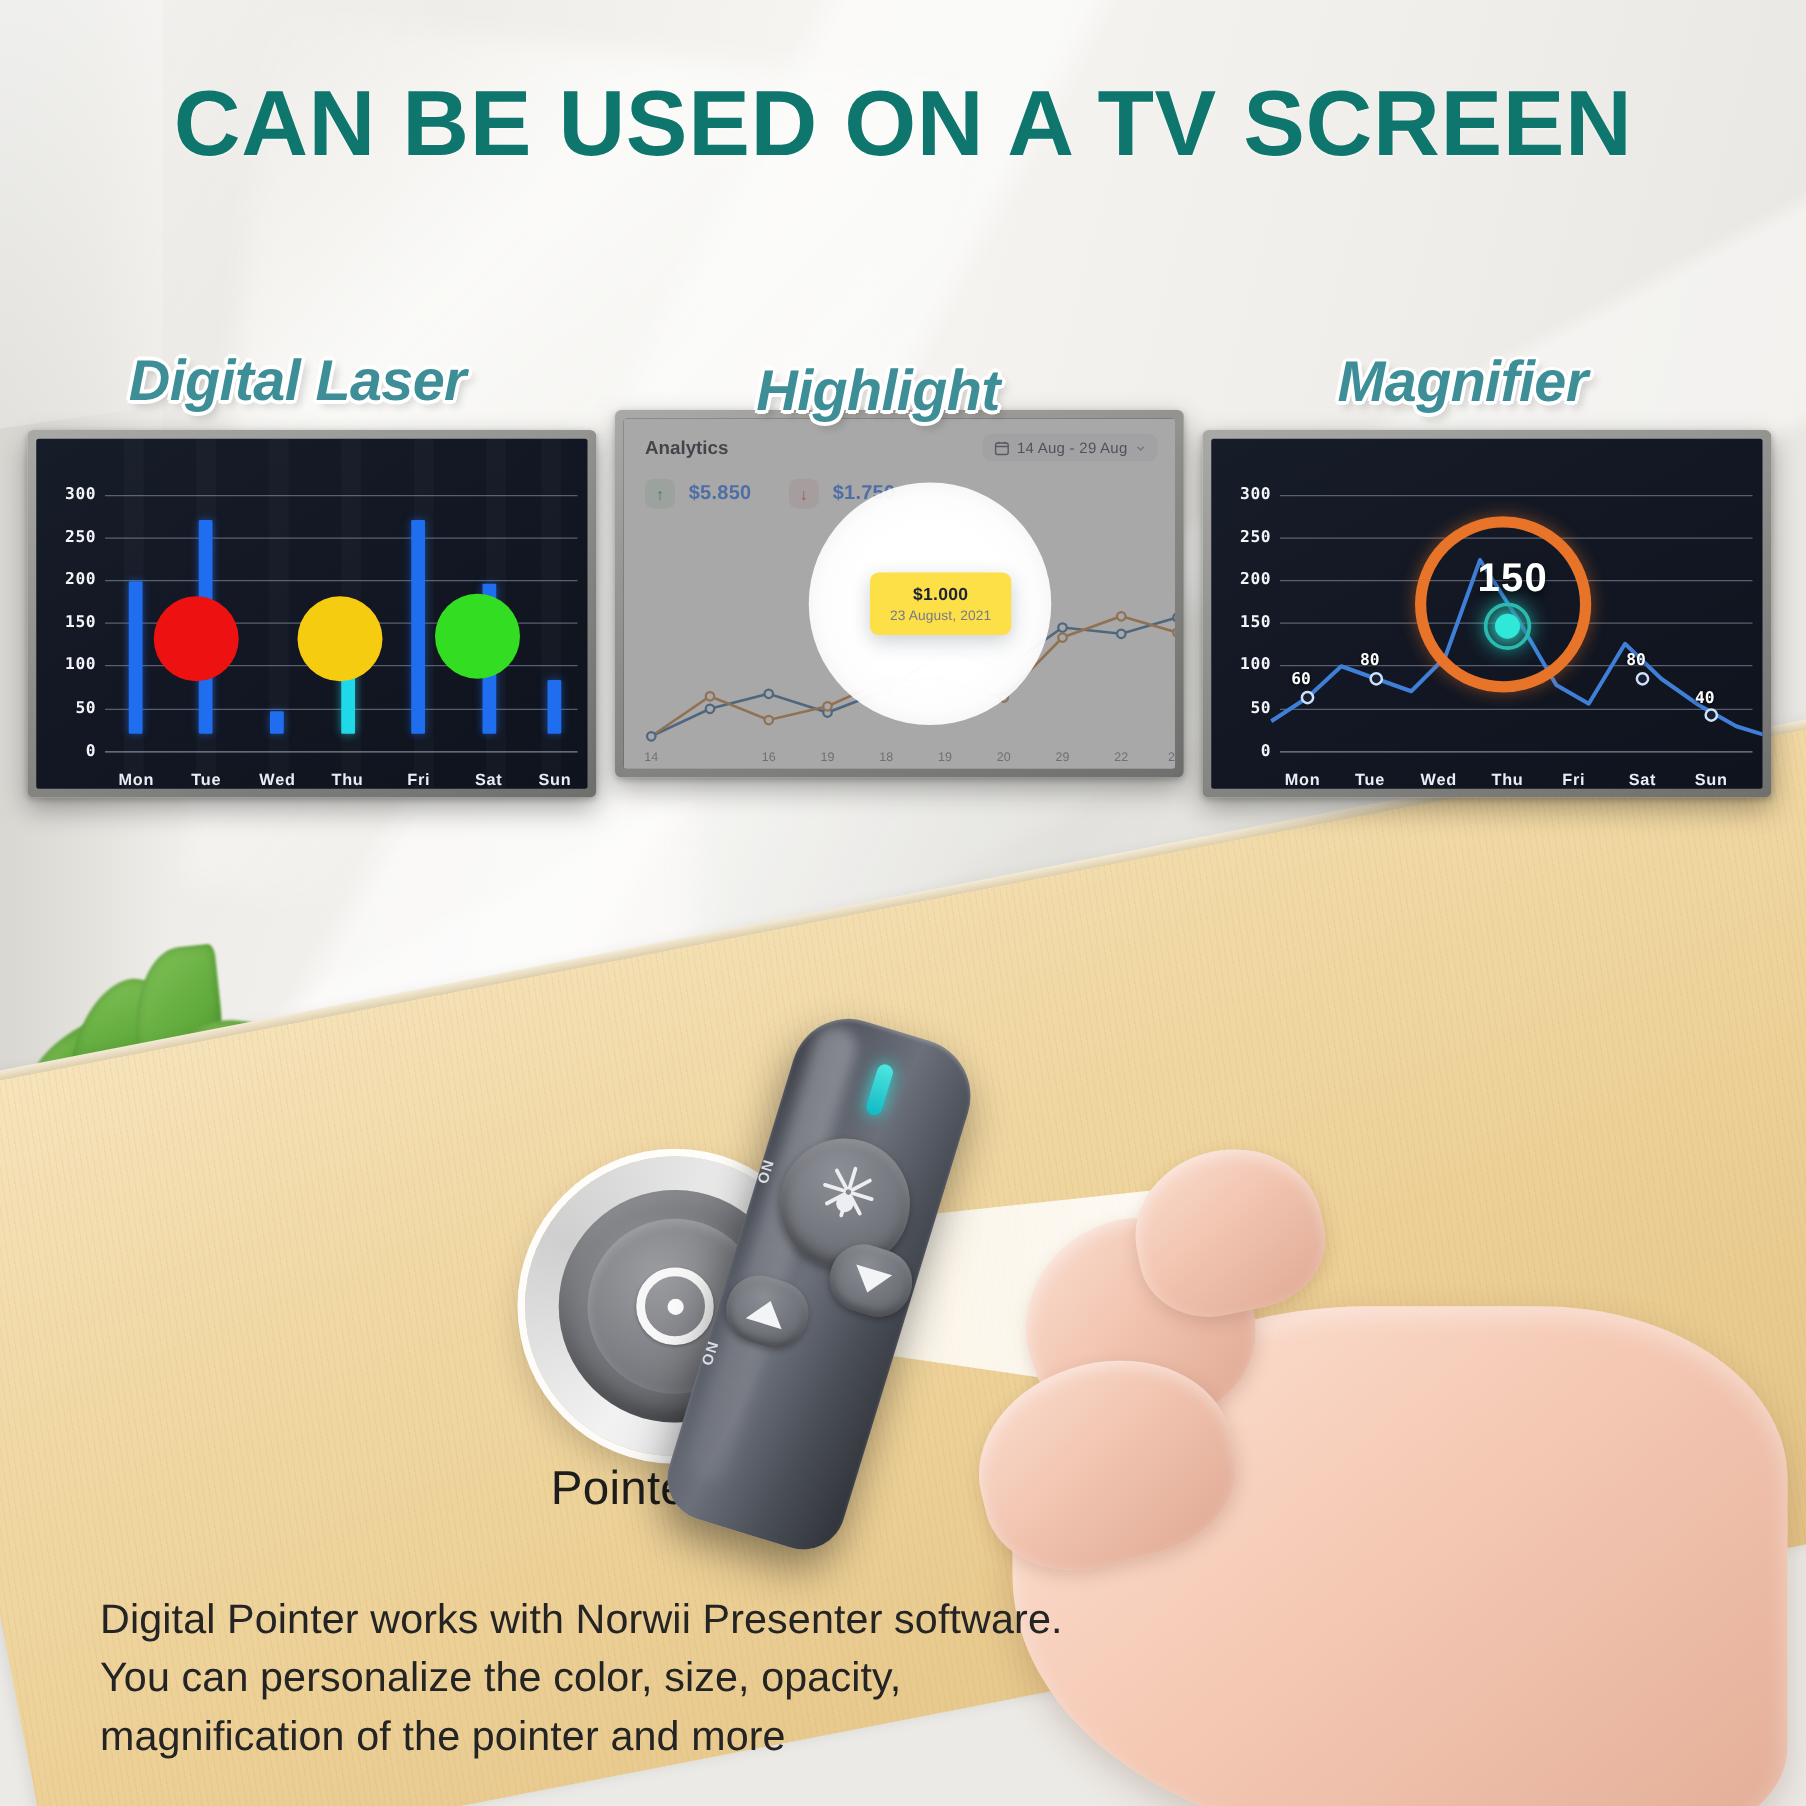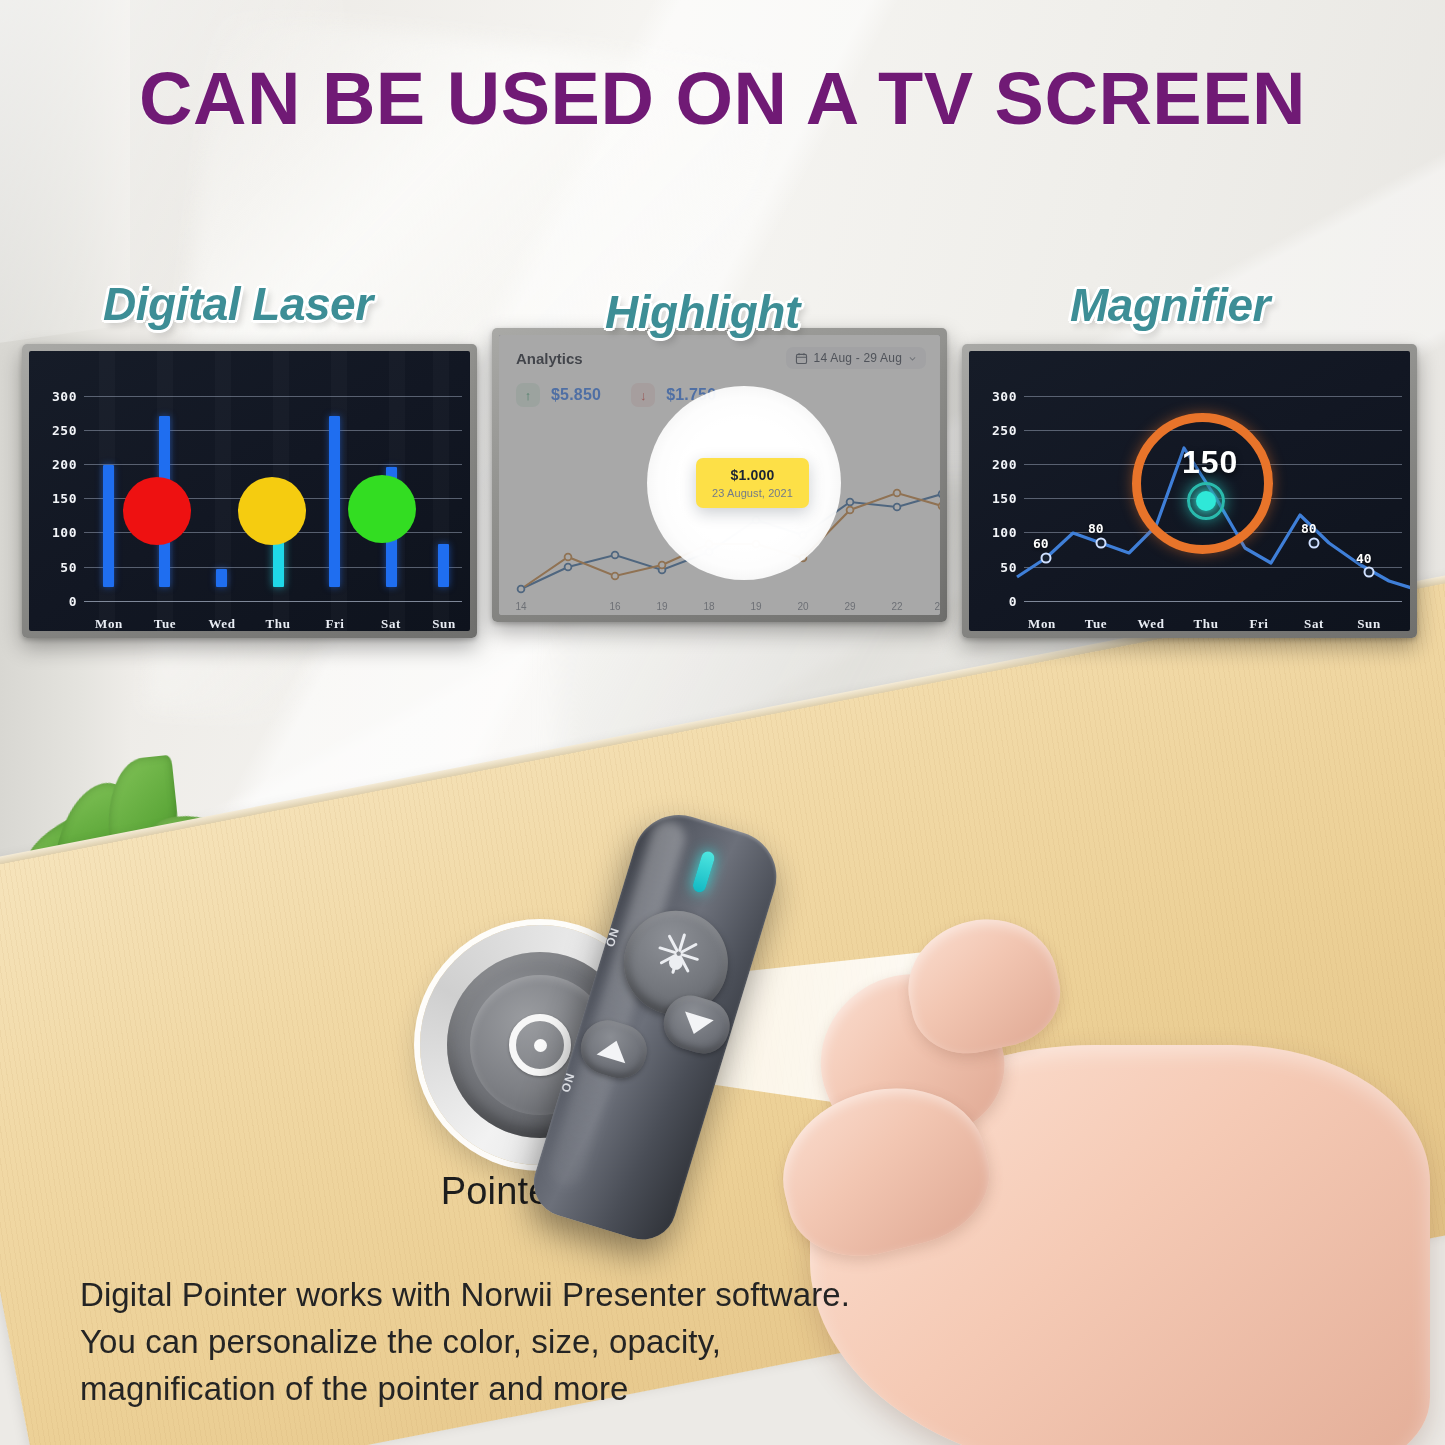--- a/index.html
+++ b/index.html
@@ -81,21 +81,21 @@
     transform:rotate(-11deg); transform-origin:left top;
   }
 
   
   .title-wrap { position:absolute; left:0; top:34px; width:1445px; text-align:center; z-index:6; }
   .title-1 {
     font-size:60px; font-weight:400; color:#1b1b1b; letter-spacing:.2px;
     text-shadow:0 1px 2px rgba(255,255,255,.7);
   }
   .title-2 {
-    margin-top:22px; font-size:74px; font-weight:700; color:#701a75;
+    margin-top:22px; font-size:74px; font-weight:700; color:#0f766e;
     letter-spacing:.5px; text-shadow:0 1px 2px rgba(255,255,255,.6);
   }
 
   
   .feat-label {
     position:absolute; z-index:7;
     font-size:46px; font-weight:700; font-style:italic;
     color:#3d8e96; letter-spacing:-.5px;
     text-shadow:
       2px 2px 0 #ffffff, -2px 2px 0 #ffffff, 2px -2px 0 #ffffff, -2px -2px 0 #ffffff,
@@ -121,21 +121,21 @@
   .yaxis-lab {
     position:absolute; right:0; transform:translateY(-50%);
     color:#f2f4f8; font-size:13px; font-weight:700; letter-spacing:.5px;
     font-family:"DejaVu Sans Mono", monospace;
   }
   .gridline { position:absolute; height:1px; background:rgba(185,198,220,.42); }
   .vstripe { position:absolute; top:0; bottom:0; width:16px; background:rgba(255,255,255,.022); }
   .xlabel {
     position:absolute; transform:translateX(-50%);
     color:#e9edf4; font-size:13px; font-weight:700; letter-spacing:.6px;
-    font-family:Liberation Serif, serif;
+    font-family:Liberation Sans, sans-serif;
   }
   .bar { position:absolute; bottom:0; background:#1f6ef0; border-radius:1px;
          box-shadow:0 0 7px rgba(35,110,245,.55); }
   .bar.cy { background:#1fd8e8; box-shadow:0 0 8px rgba(40,215,232,.6); }
   .laser-dot { position:absolute; border-radius:50%; }
 
   
   .lite-screen { background:#ffffff; position:absolute; inset:0; }
   .an-title { position:absolute; left:17px; top:15px; font-size:15px; font-weight:700; color:#1d2330; }
   .daterange {

